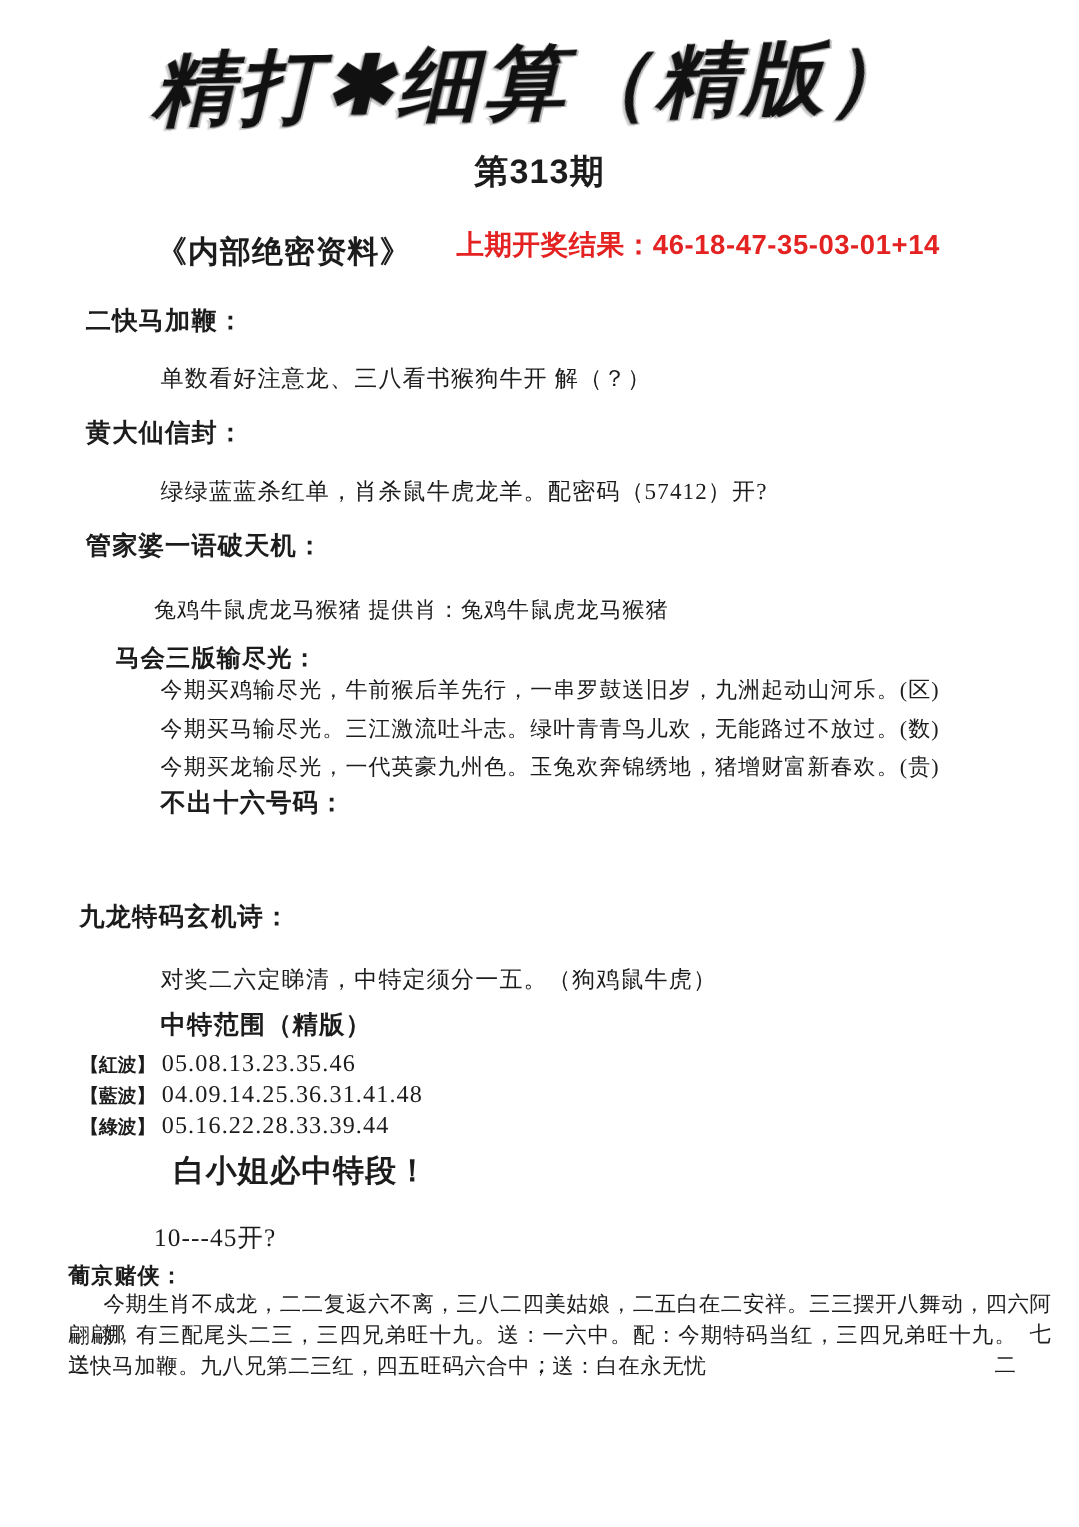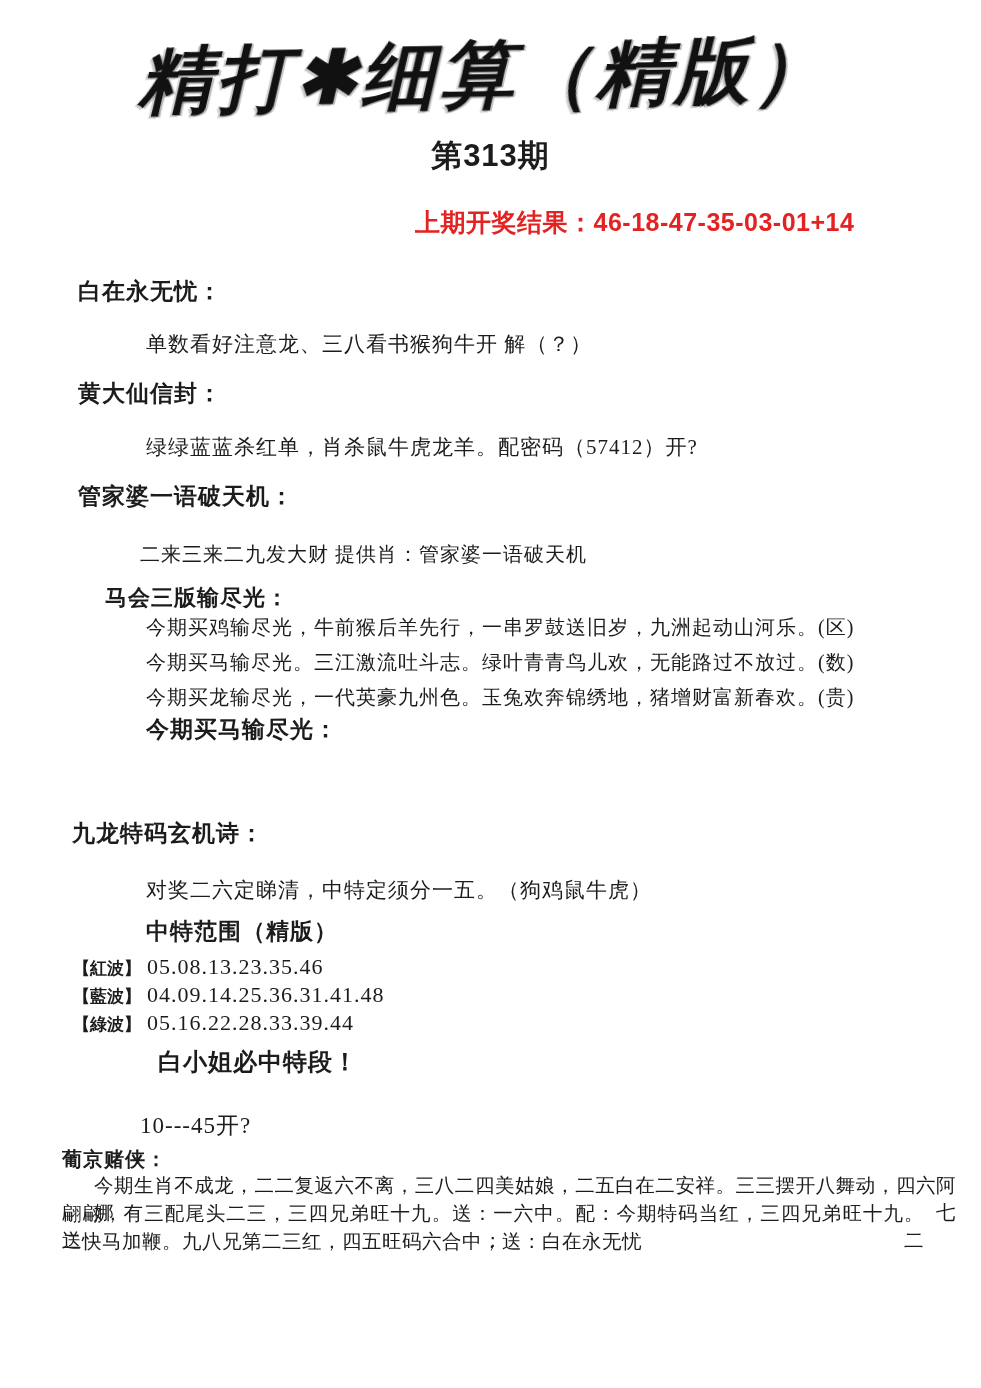--- a/index.html
+++ b/index.html
@@ -73,56 +73,57 @@
   .wave-row .wl{
     display:inline-block;width:66px;
     font-size:17px;font-weight:bold;letter-spacing:0;
     vertical-align:baseline;
   }
   .wave-row .wn{font-size:22px;letter-spacing:1px;margin-left:4px;}
   .wave-0{top:954px;}
   .wave-1{top:982px;}
   .wave-2{top:1010px;}
 
-  .sec-bai-h{top:1046px;left:158px;font-size:24px;}
+  .sec-bai-h{top:1046px;left:158px;font-size:28px;}
   .sec-bai-b{top:1110px;left:140px;font-size:23px;letter-spacing:1px;}
 
   .sec-pujing-h{top:1146px;left:62px;font-size:20px;font-weight:bold;letter-spacing:1px;}
   .pj-line{position:absolute;left:62px;width:862px;font-size:19.5px;letter-spacing:.5px;white-space:normal;}
   .pj-just{text-align:justify;text-align-last:justify;}
   .pj-0{top:1172px;margin-left:32px;}
   .pj-1{top:1200px;}
   .pj-2{top:1228px;}
 </style>
 </head>
 <body>
 
 <div class="page">
 
   <div class="abs logo">精打✱细算（精版）</div>
 
   <div class="abs issue">第313期</div>
 
+  <div class="abs doc-title">《内部绝密资料》</div>
   <div class="abs last-result">上期开奖结果：46-18-47-35-03-01+14</div>
 
-  <div class="abs h1 sec-xuanma-h">白在永无忧：</div>
+  <div class="abs h1 sec-xuanma-h">二快马加鞭：</div>
   <div class="abs body-line sec-xuanma-b">单数看好注意龙、三八看书猴狗牛开 解（？）</div>
 
   <div class="abs h1 sec-huang-h">黄大仙信封：</div>
   <div class="abs body-line sec-huang-b">绿绿蓝蓝杀红单，肖杀鼠牛虎龙羊。配密码（57412）开?</div>
 
   <div class="abs h1 sec-guan-h">管家婆一语破天机：</div>
-  <div class="abs body-line sec-guan-b">二来三来二九发大财 提供肖：管家婆一语破天机</div>
+  <div class="abs body-line sec-guan-b">兔鸡牛鼠虎龙马猴猪 提供肖：兔鸡牛鼠虎龙马猴猪</div>
 
   <div class="abs h1 sec-mahui-h">马会三版输尽光：</div>
   <div class="abs body-line mahui-l1">今期买鸡输尽光，牛前猴后羊先行，一串罗鼓送旧岁，九洲起动山河乐。(区)</div>
   <div class="abs body-line mahui-l2">今期买马输尽光。三江激流吐斗志。绿叶青青鸟儿欢，无能路过不放过。(数)</div>
   <div class="abs body-line mahui-l3">今期买龙输尽光，一代英豪九州色。玉兔欢奔锦绣地，猪增财富新春欢。(贵)</div>
 
-  <div class="abs h1 sec-buchu-h">今期买马输尽光：</div>
+  <div class="abs h1 sec-buchu-h">不出十六号码：</div>
 
   <div class="abs h1 sec-jiulong-h">九龙特码玄机诗：</div>
   <div class="abs body-line sec-jiulong-b">对奖二六定睇清，中特定须分一五。（狗鸡鼠牛虎）</div>
 
   <div class="abs h1 sec-zhongte-h">中特范围（精版）</div>
 
   <div class="wave-row wave-0">
     <span class="wl">【紅波】</span>
     <span class="wn">05.08.13.23.35.46</span>
   </div>

